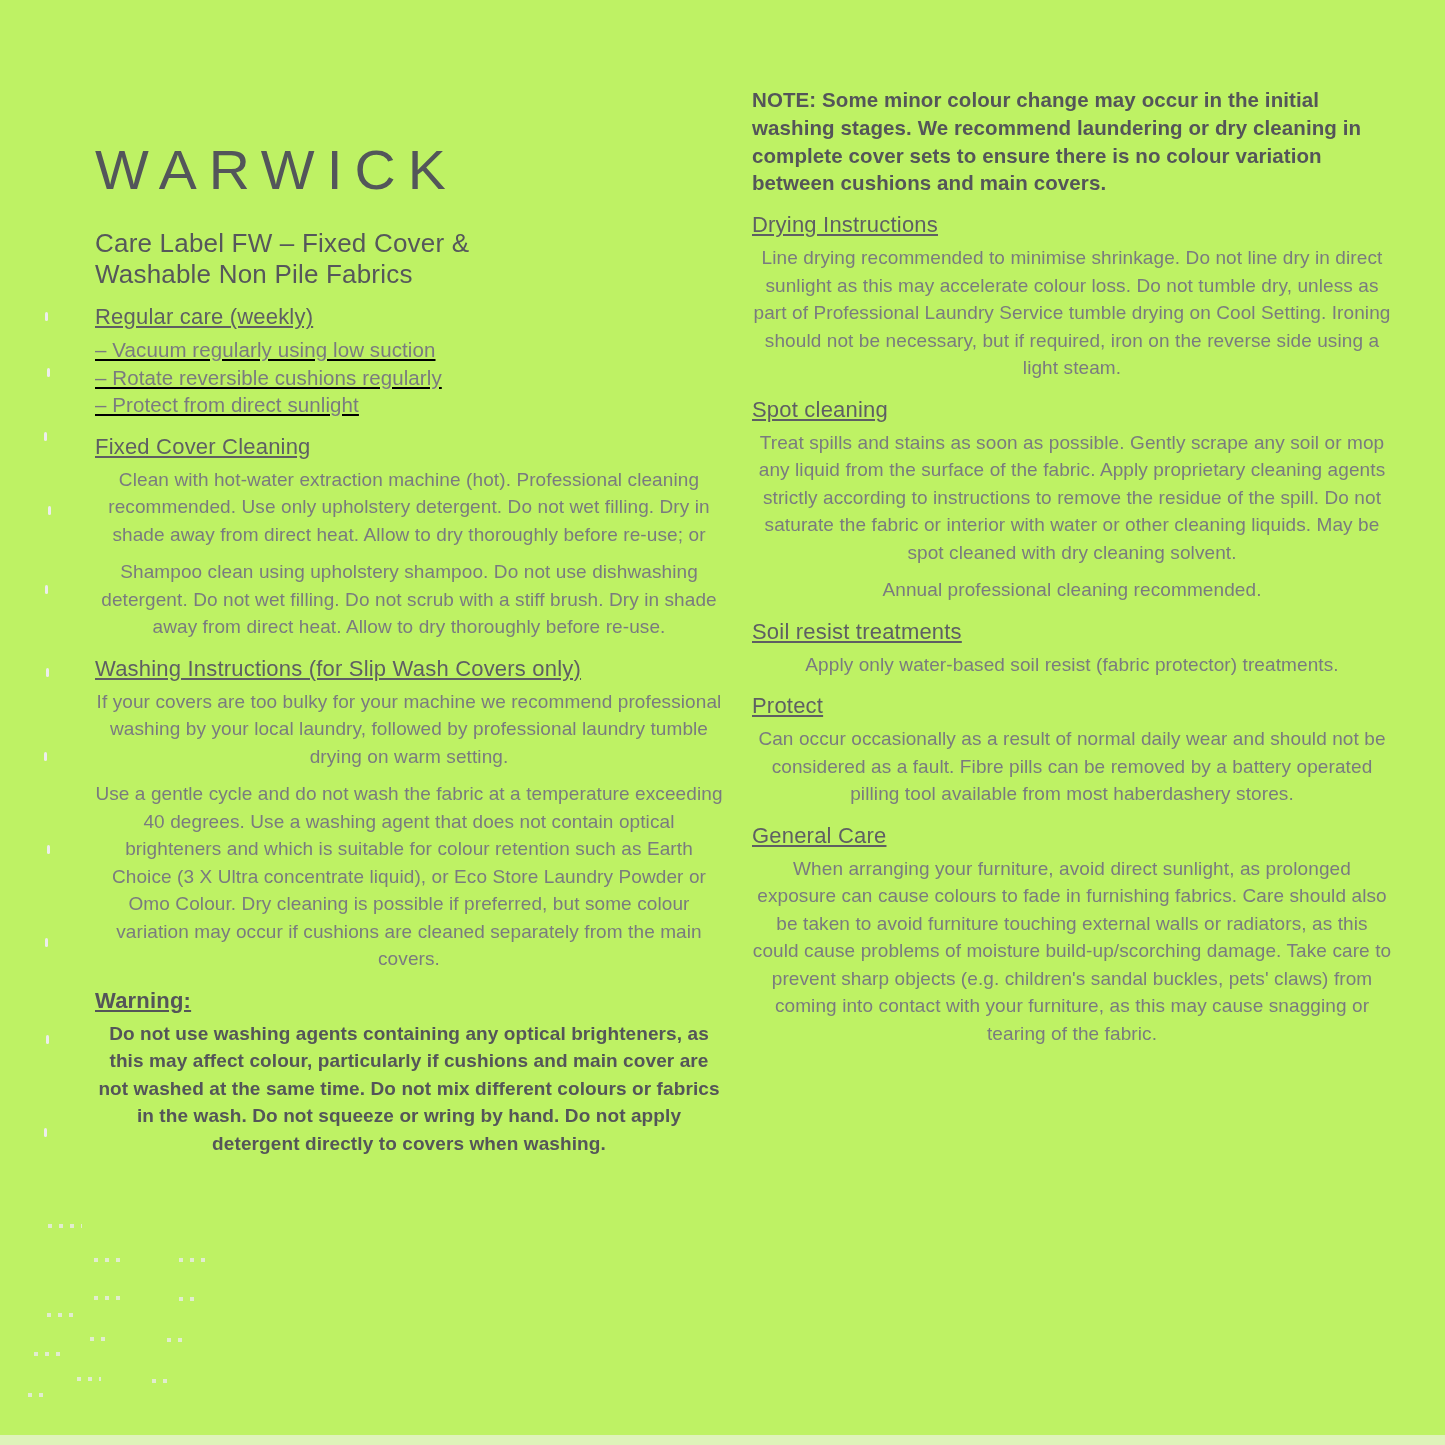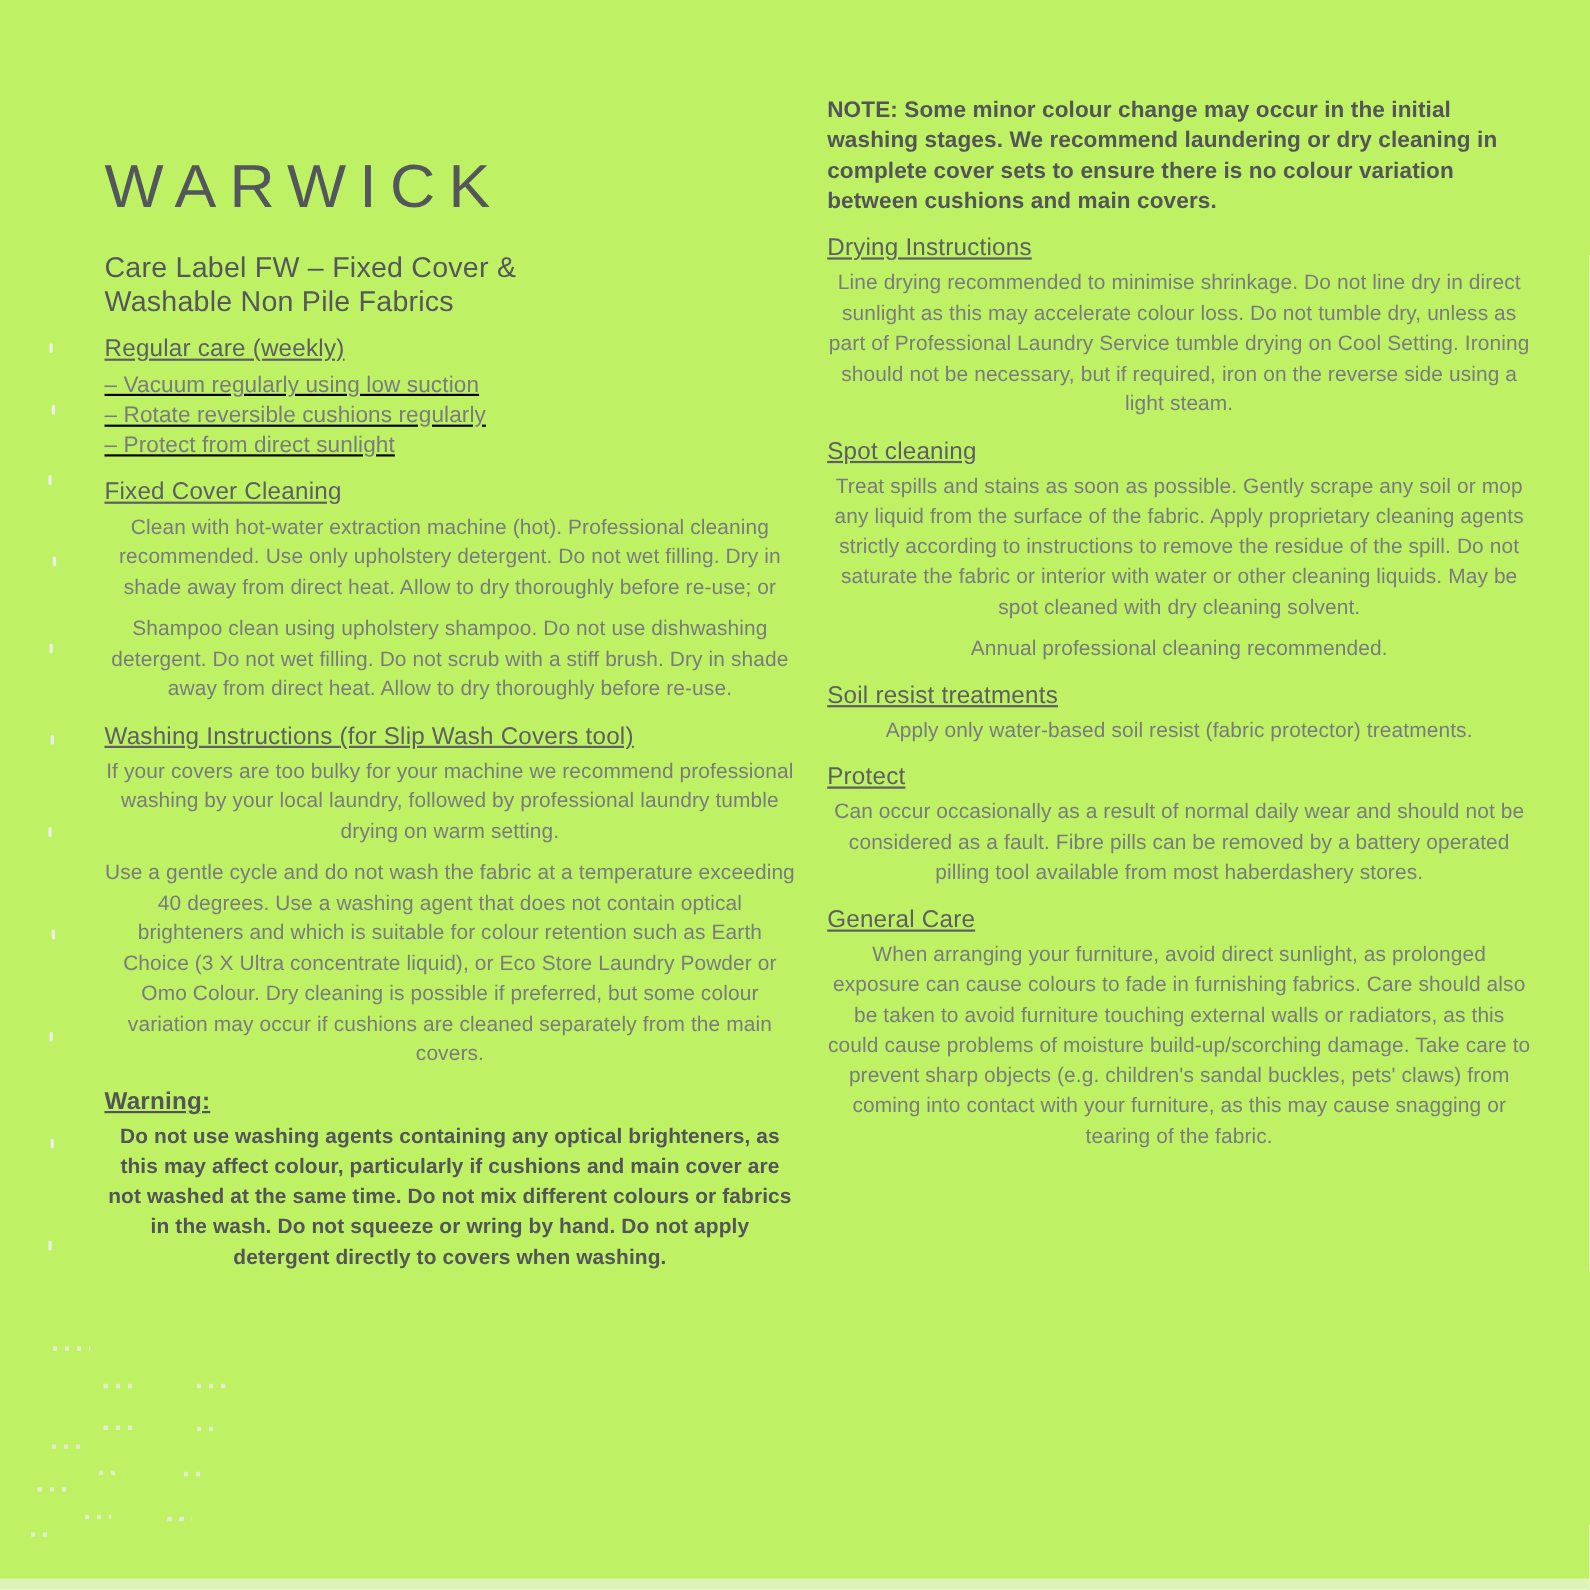--- a/index.html
+++ b/index.html
@@ -172,21 +172,21 @@
       </div>
     </div>
 
     <div class="section">
       <div class="section-heading">Fixed Cover Cleaning</div>
       <p class="body-text">Clean with hot-water extraction machine (hot). Professional cleaning recommended. Use only upholstery detergent. Do not wet filling. Dry in shade away from direct heat. Allow to dry thoroughly before re-use; or</p>
       <p class="body-text">Shampoo clean using upholstery shampoo. Do not use dishwashing detergent. Do not wet filling. Do not scrub with a stiff brush. Dry in shade away from direct heat. Allow to dry thoroughly before re-use.</p>
     </div>
 
     <div class="section">
-      <div class="section-heading">Washing Instructions (for Slip Wash Covers tool)</div>
+      <div class="section-heading">Washing Instructions (for Slip Wash Covers only)</div>
       <p class="body-text">If your covers are too bulky for your machine we recommend professional washing by your local laundry, followed by professional laundry tumble drying on warm setting.</p>
       <p class="body-text">Use a gentle cycle and do not wash the fabric at a temperature exceeding 40 degrees. Use a washing agent that does not contain optical brighteners and which is suitable for colour retention such as Earth Choice (3 X Ultra concentrate liquid), or Eco Store Laundry Powder or Omo Colour. Dry cleaning is possible if preferred, but some colour variation may occur if cushions are cleaned separately from the main covers.</p>
     </div>
 
     <div class="section">
       <div class="section-heading bold">Warning:</div>
       <p class="body-text bold">Do not use washing agents containing any optical brighteners, as this may affect colour, particularly if cushions and main cover are not washed at the same time. Do not mix different colours or fabrics in the wash. Do not squeeze or wring by hand. Do not apply detergent directly to covers when washing.</p>
     </div>
 
   </div>

